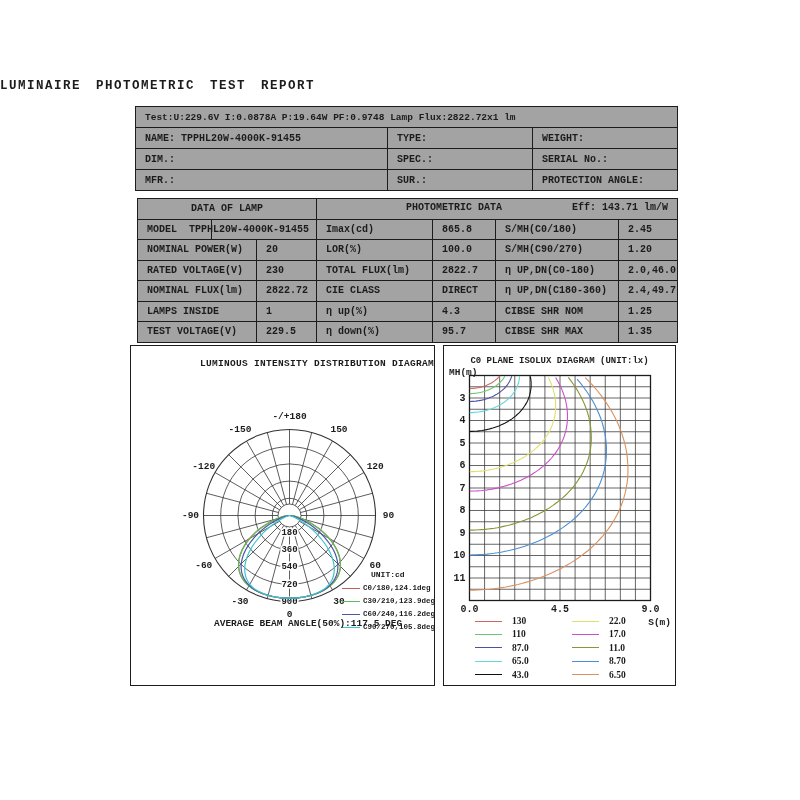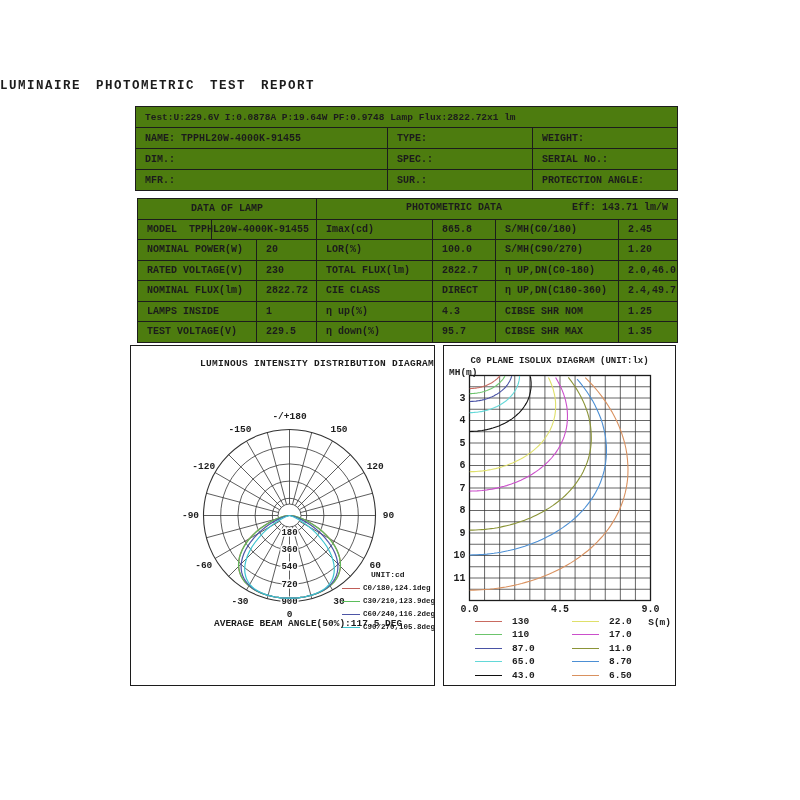--- a/index.html
+++ b/index.html
@@ -1,21 +1,21 @@
 <!DOCTYPE html>
 <html><head>
 <meta charset="utf-8">
 <style>
   html,body{margin:0;padding:0;background:#fff;}
   .page{position:relative;width:800px;height:800px;background:#fff;overflow:hidden;
         font-family:"Liberation Mono","DejaVu Sans Mono",monospace;font-weight:700;color:#1c1c1c;}
   .doc-title{position:absolute;left:0;top:79px;width:800px;text-align:left;
              font-size:12.5px;letter-spacing:1.5px;word-spacing:6px;}
   .tblwrap{position:absolute;}
-  table{border-collapse:collapse;table-layout:fixed;background:#4d7c0f;}
+  table{border-collapse:collapse;table-layout:fixed;background:#a3a3a3;}
   table.outer{border:1.5px solid #1c1c1c;}
   td{border:1px solid #1c1c1c;font-size:10px;padding:0 0 0 9px;white-space:nowrap;overflow:visible;}
   .htbl td{height:20px;}
   .mtbl td{height:19.5px;}
   .testline{font-size:9.5px;}
   .center{text-align:center;padding:0;}
   .photo-cell{position:relative;padding:0;}
   .photo-cell .ph{position:absolute;left:0;right:86px;top:0;bottom:0;text-align:center;line-height:18.5px;}
   .photo-cell .eff{position:absolute;right:9px;top:0;bottom:0;line-height:18.5px;}
   .model-cell{position:relative;}
@@ -29,21 +29,21 @@
   .panel-title-r{position:absolute;left:0;width:100%;text-align:center;top:10px;font-size:9px;}
   .mh-label{position:absolute;left:5px;top:21px;font-size:9.5px;}
   .s-label{position:absolute;right:4px;top:271px;font-size:9.5px;}
   svg{position:absolute;left:0;top:0;}
   svg text{font-family:"Liberation Mono","DejaVu Sans Mono",monospace;font-weight:700;fill:#1c1c1c;}
   .polar-unit{position:absolute;left:240px;top:224px;font-size:8px;}
   .polar-legend-item{position:absolute;display:flex;align-items:center;}
   .polar-legend-item .sw{width:18px;border-top:1.4px solid;margin-right:3px;}
   .polar-legend-item .lt{font-size:7.5px;}
   .polar-footer{position:absolute;left:83px;top:272px;font-size:9.5px;white-space:nowrap;}
-  .iso-legend-item{position:absolute;display:flex;align-items:center;}
+  .iso-legend-item{position:absolute;display:flex;align-items:center;font-family:Liberation Serif, serif;}
   .iso-legend-item .sw{width:27px;border-top:1.6px solid;margin-right:10px;}
   .iso-legend-item .lt{font-size:9.5px;}
 </style>
 </head>
 <body>
 
 <div class="page">
 
   <div class="doc-title">LUMINAIRE PHOTOMETRIC TEST REPORT</div>
 

